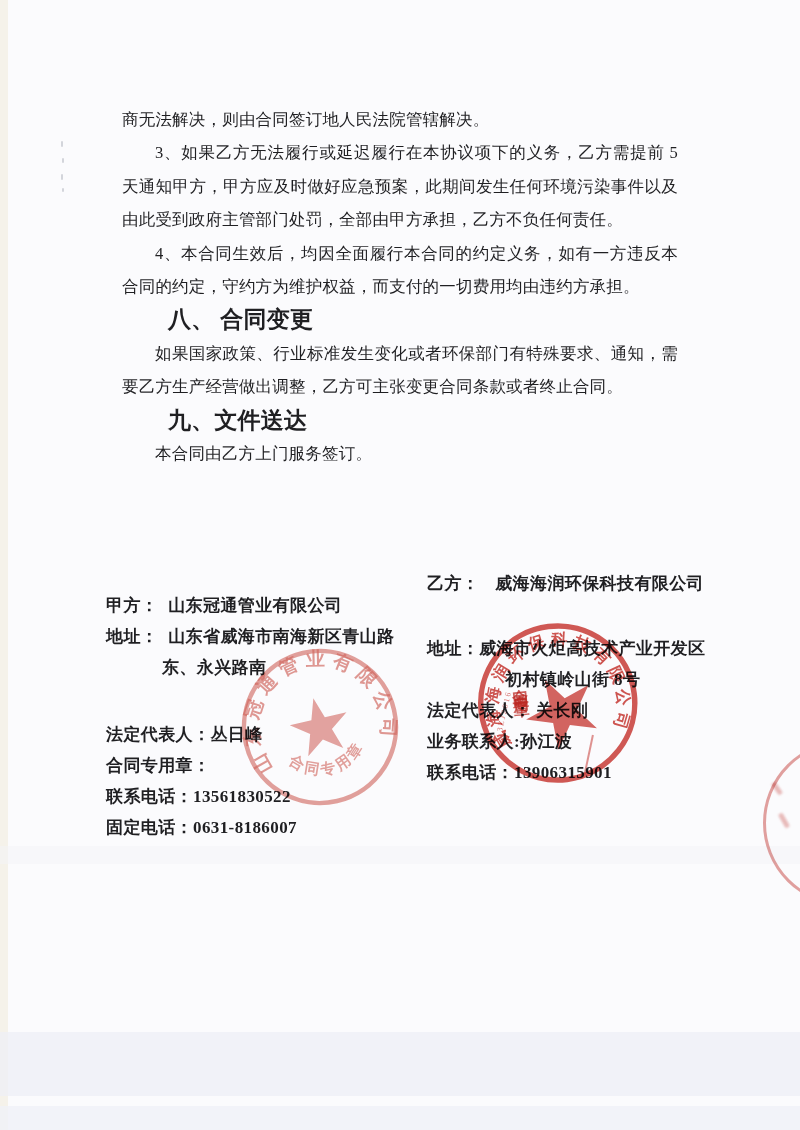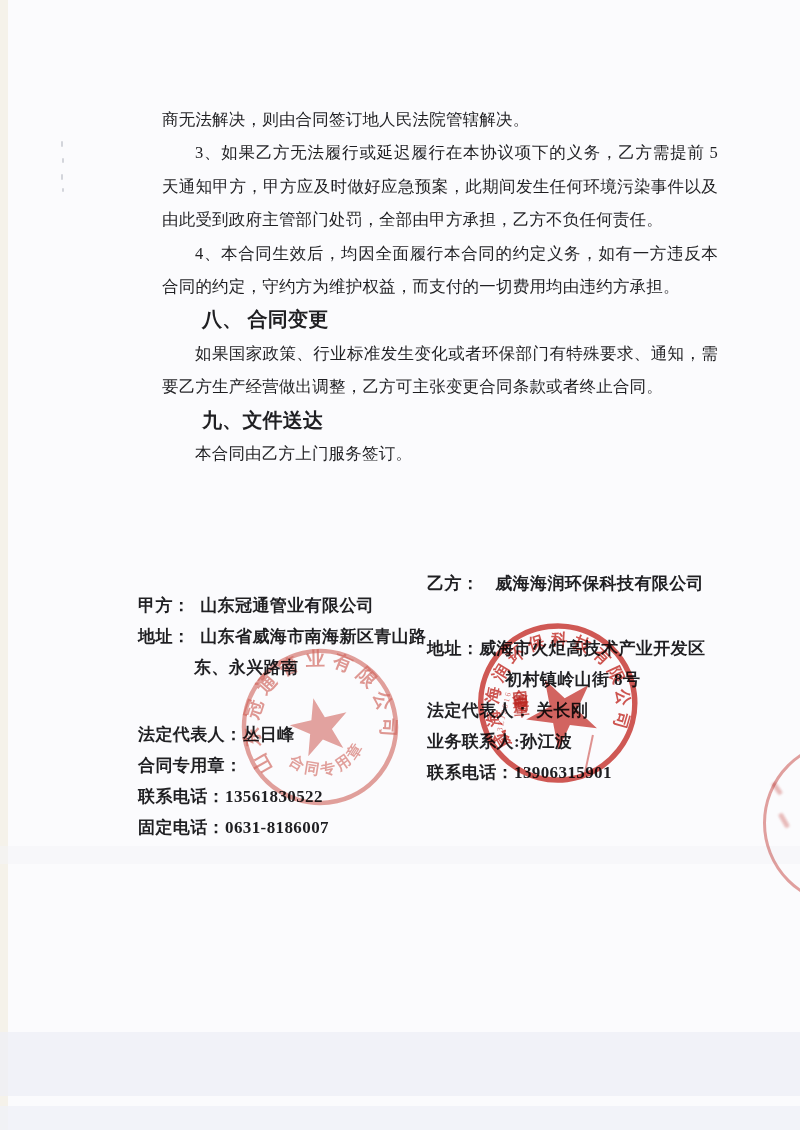--- a/index.html
+++ b/index.html
@@ -15,32 +15,31 @@
   .band-a{top:1032px;height:64px;background:#edeff6;opacity:.75;}
   .band-b{top:1106px;height:24px;background:#f0f1f8;opacity:.8;}
   .band-c{top:846px;height:18px;background:#f3f4f8;opacity:.5;}
   .speck{position:absolute;background:#b9bcc4;border-radius:1px;opacity:.6;}
 
   
   .doc-text{
     position:absolute;left:122px;top:103px;width:556px;
     font-size:16.5px;line-height:33.4px;text-align:justify;
     letter-spacing:.2px;
-    margin-left:40px;
   }
   .doc-text p{margin:0;}
   .indent{text-indent:2em;}
-  .sec-title{font-weight:700;font-size:20px;text-indent:2em;}
+  .sec-title{font-weight:700;font-size:23px;text-indent:2em;}
   .gap24{margin-top:24px;}
   .gap17{margin-top:17px;}
 
   
   .sig-col{position:absolute;font-size:17px;font-weight:600;letter-spacing:.4px;}
   .sig-col .row{height:31px;line-height:31px;white-space:nowrap;}
-  .col-a{left:138px;top:590px;}
+  .col-a{left:106px;top:590px;}
   .col-b{left:427px;top:568px;}
   .col-a .rep-row{margin-top:36px;}
   .col-b .addr-row{margin-top:34px;}
   .pad-a2{padding-left:56px;}
   .pad-b2{padding-left:78px;}
   .party-name{margin-left:10px;}
   .name-b{margin-left:16px;}
 
   
   .seal{position:absolute;mix-blend-mode:multiply;pointer-events:none;}

